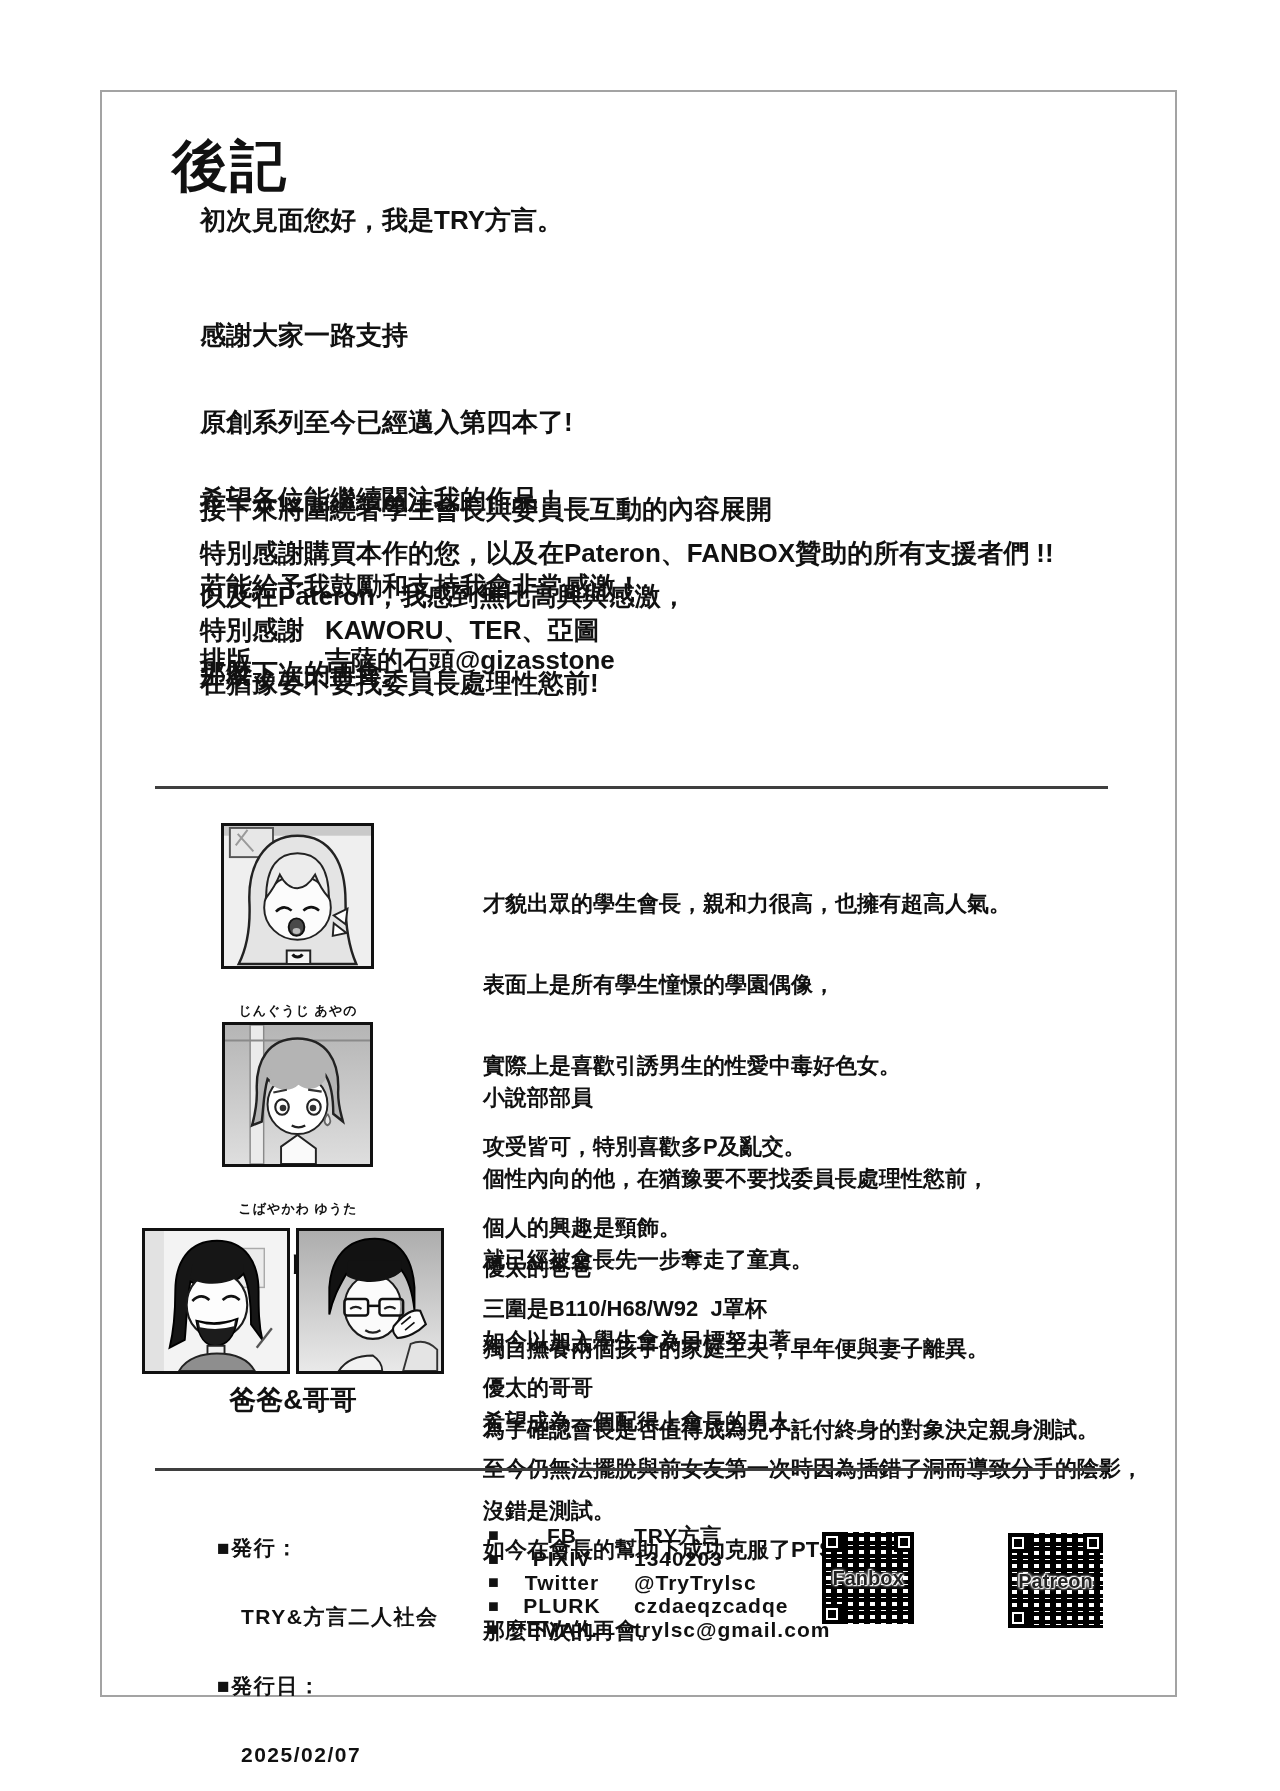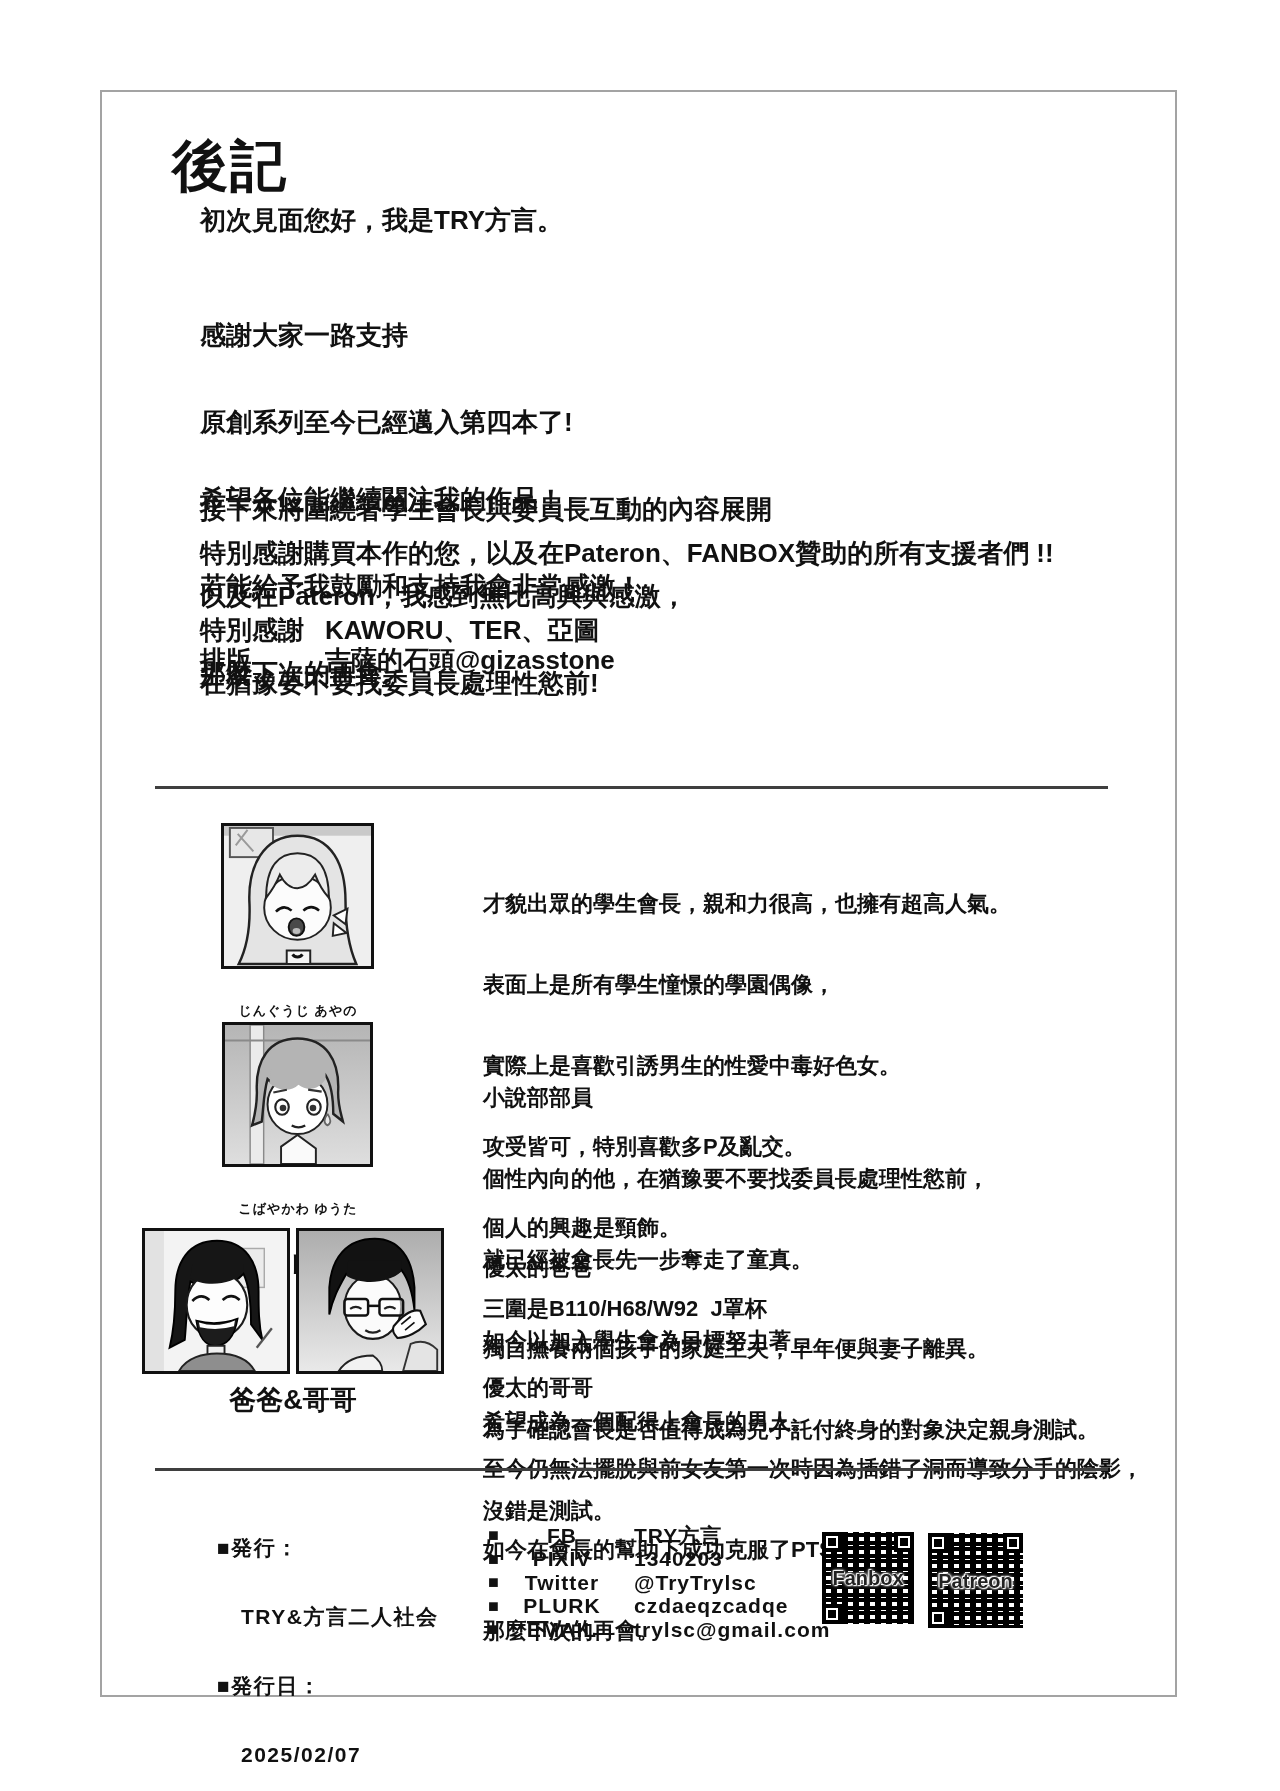--- a/index.html
+++ b/index.html
@@ -267,21 +267,21 @@
       <div></div>
     </div>
   <div class="finder tr">
       <div></div>
     </div>
   <div class="finder bl">
       <div></div>
     </div>
   <span class="qr-label">Fanbox</span>
 </div>
-<div class="qr" style="left:928px;top:1533px;width:95px;height:95px;">
+<div class="qr" style="left:1008px;top:1533px;width:95px;height:95px;">
   <div class="finder tl">
       <div></div>
     </div>
   <div class="finder tr">
       <div></div>
     </div>
   <div class="finder bl">
       <div></div>
     </div>
   <span class="qr-label">Patreon</span>

